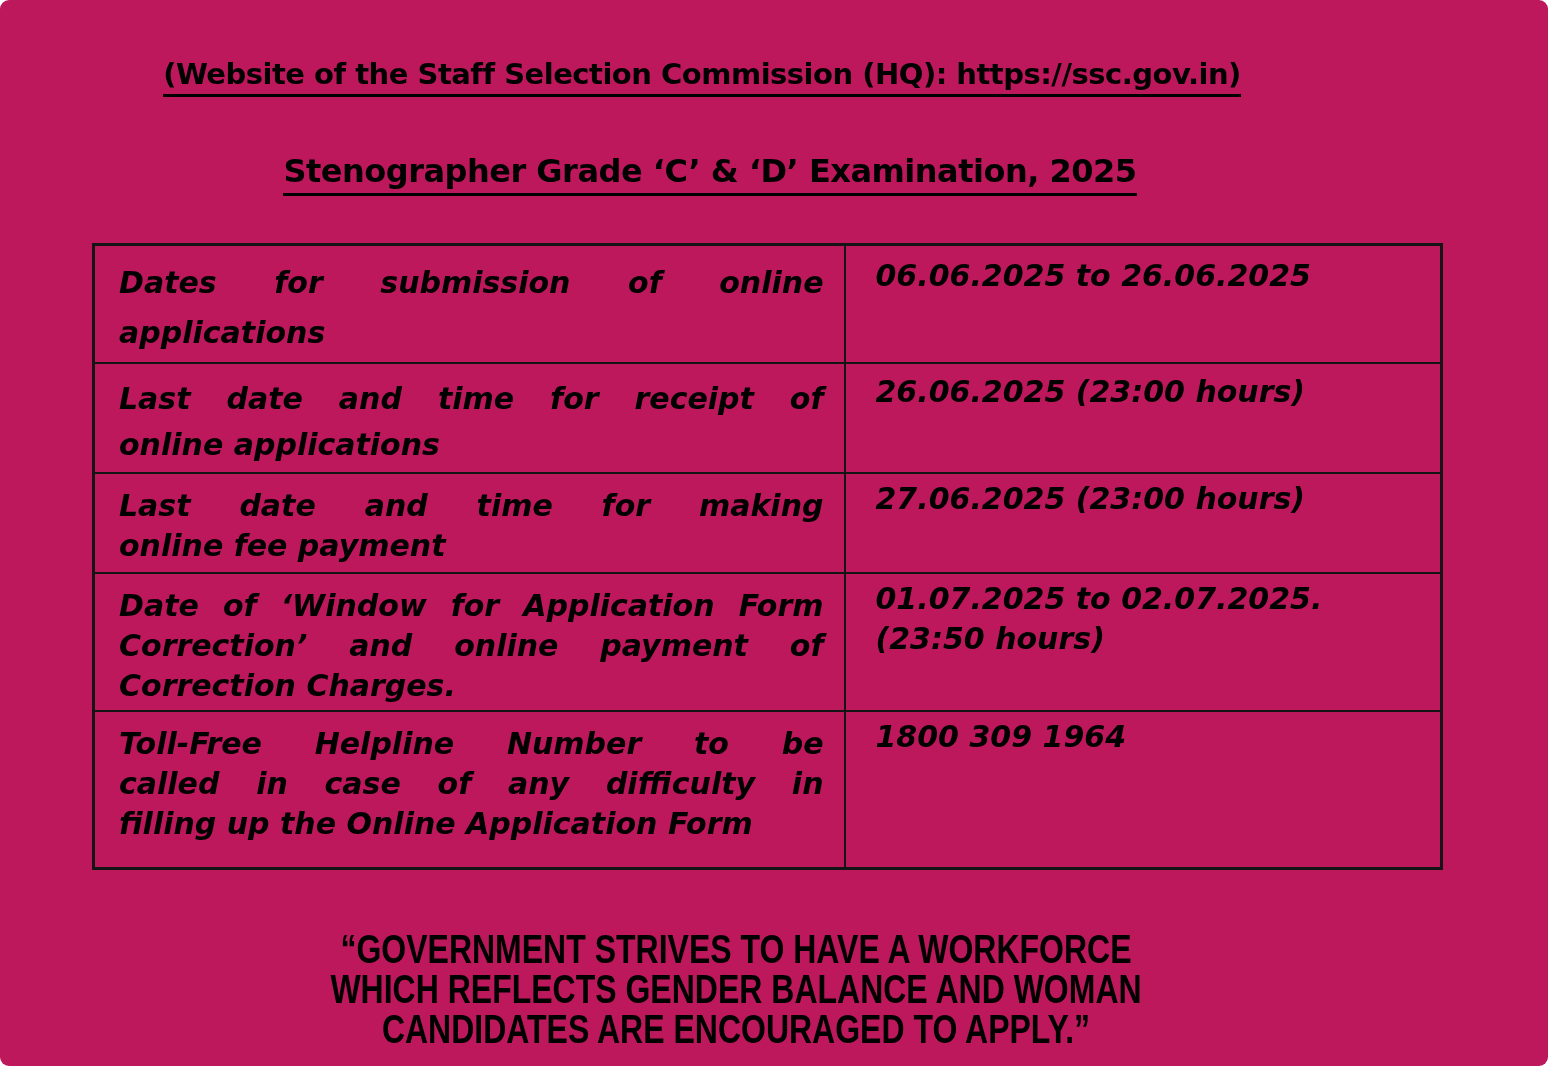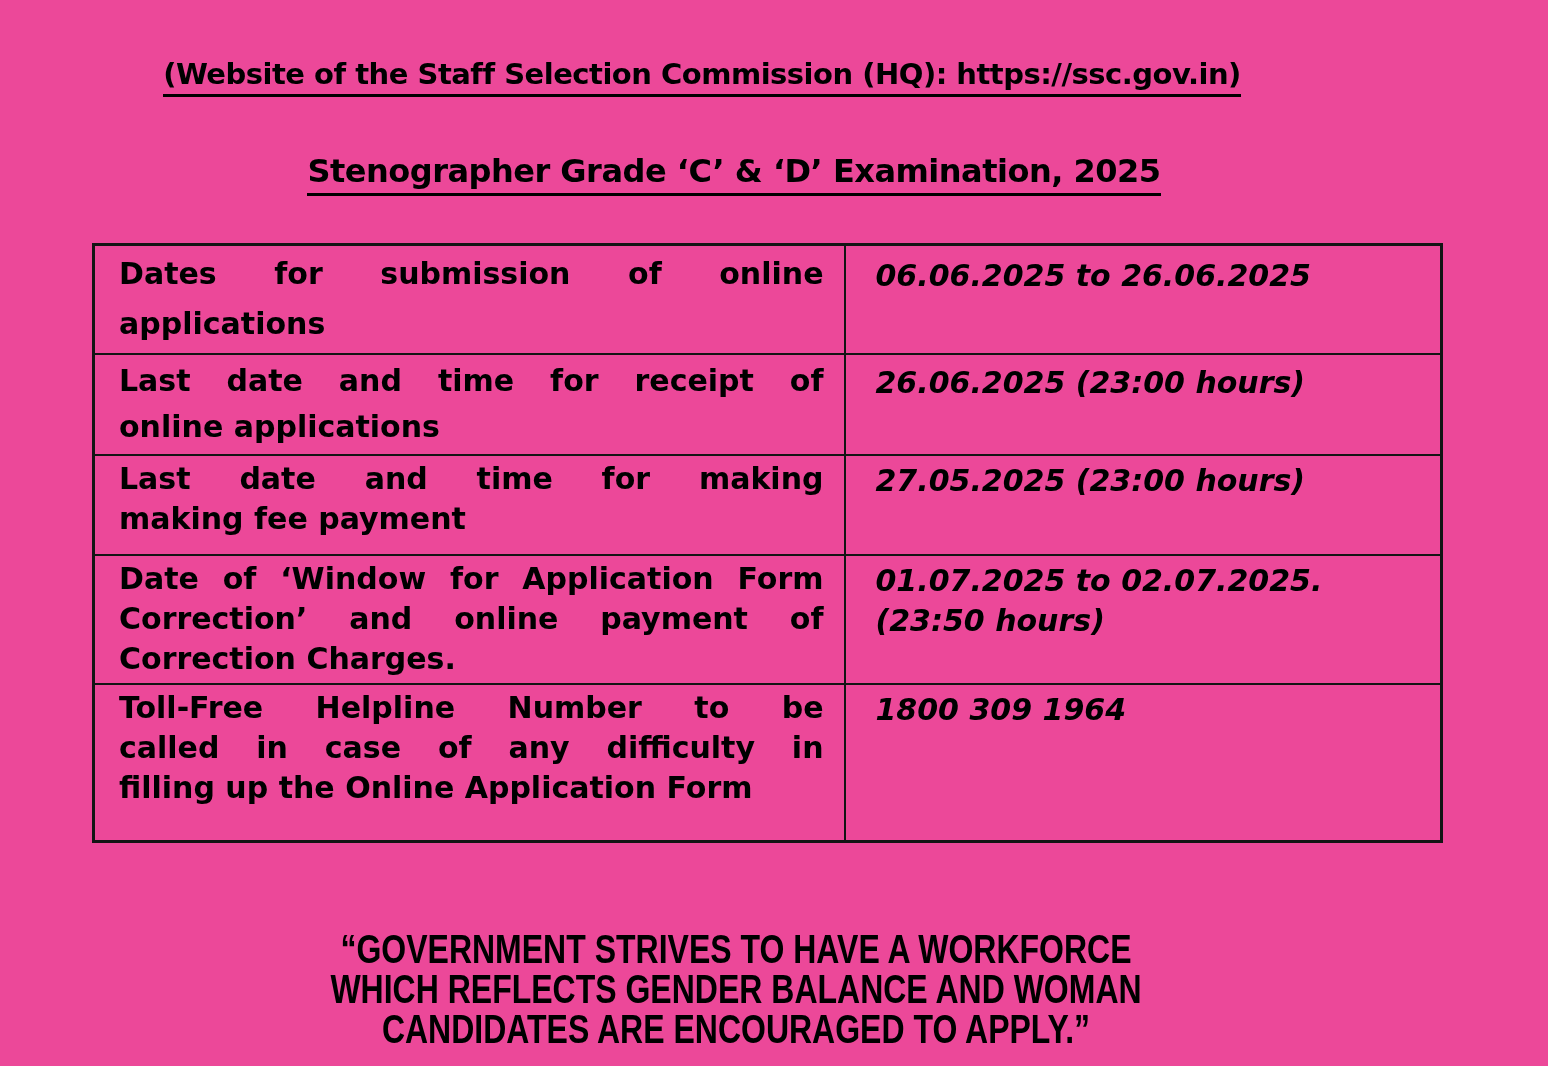--- a/index.html
+++ b/index.html
@@ -4,65 +4,65 @@
 <style>
   html, body {
     margin: 0;
     padding: 0;
     background: #ffffff;
   }
   .page {
     position: relative;
     width: 1548px;
     height: 1066px;
-    background: #ec4899;
+    background: #be185d;
     color: #000000;
     font-family: "DejaVu Sans", sans-serif;
     font-weight: bold;
     overflow: hidden;
+    border-radius: 9px;
   }
   .header1 {
     position: absolute;
     top: 57px;
     left: 0;
     width: 1404px;
     text-align: center;
     font-size: 29px;
     letter-spacing: -0.5px;
   }
   .header2 {
     position: absolute;
     top: 152px;
     left: 0;
     width: 1420px;
     text-align: center;
     font-size: 32px;
     letter-spacing: -0.5px;
-    padding-left: 24px;
   }
   .uline {
     border-bottom: 3px solid #000;
     padding-bottom: 3px;
   }
   table.sched {
     position: absolute;
     top: 243px;
     left: 92px;
     width: 1348px;
     border-collapse: collapse;
     table-layout: fixed;
     border: 3px solid #141414;
   }
   table.sched td {
     border: 2px solid #141414;
     vertical-align: top;
     font-size: 30px;
     color: #000;
   }
-  td.label-cell { padding: 3px 20px 4px 24px; }
+  td.label-cell { padding: 12px 20px 4px 24px; font-style: italic; }
   td.value-cell { padding: 5px 12px 4px 30px; font-style: italic; }
   tr.r0 { height: 104px; line-height: 50px; }
   tr.r1 { height: 94px;  line-height: 46px; }
   tr.r2 { height: 100px; line-height: 40px; margin-top: 36px; }
   tr.r3 { height: 122px; line-height: 40px; }
   tr.r4 { height: 90px;  line-height: 40px; }
   tr.r5 { height: 157px; line-height: 40px; }
   .jline {
     text-align: justify;
     text-align-last: justify;
@@ -124,24 +124,24 @@
           <div class="lline">online applications</div>
         </td>
         <td class="value-cell">
           <div class="lline">26.06.2025 (23:00 hours)</div>
         </td>
       </tr>
 
       <tr class="r2">
         <td class="label-cell">
           <div class="jline">Last date and time for making</div>
-          <div class="lline">making fee payment</div>
+          <div class="lline">online fee payment</div>
         </td>
         <td class="value-cell">
-          <div class="lline">27.05.2025 (23:00 hours)</div>
+          <div class="lline">27.06.2025 (23:00 hours)</div>
         </td>
       </tr>
 
       <tr class="r3">
         <td class="label-cell">
           <div class="jline">Date of ‘Window for Application Form</div>
           <div class="jline">Correction’ and online payment of</div>
           <div class="lline">Correction Charges.</div>
         </td>
         <td class="value-cell">

